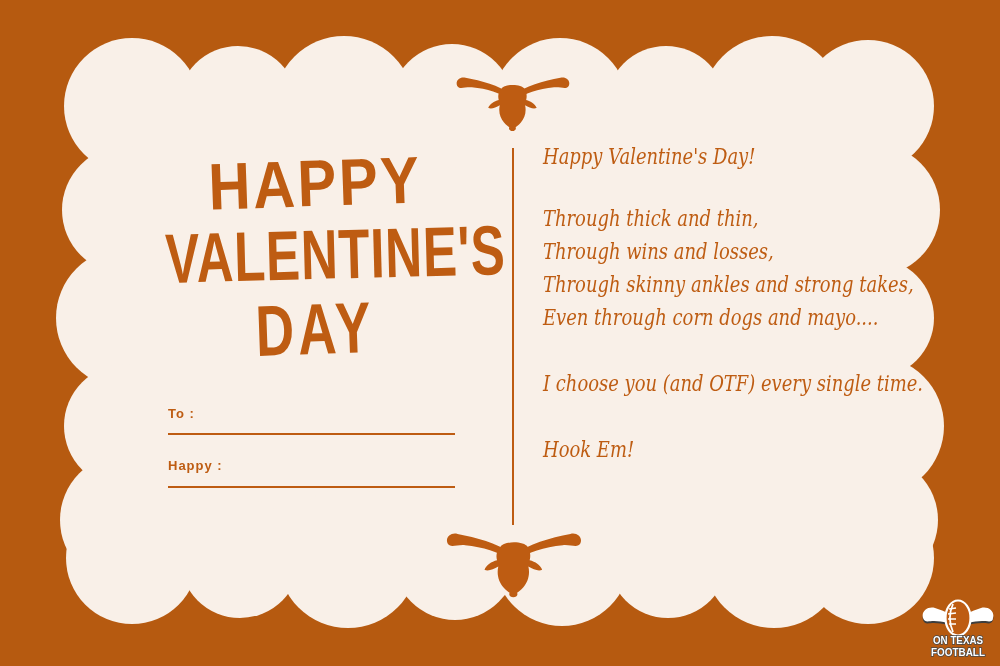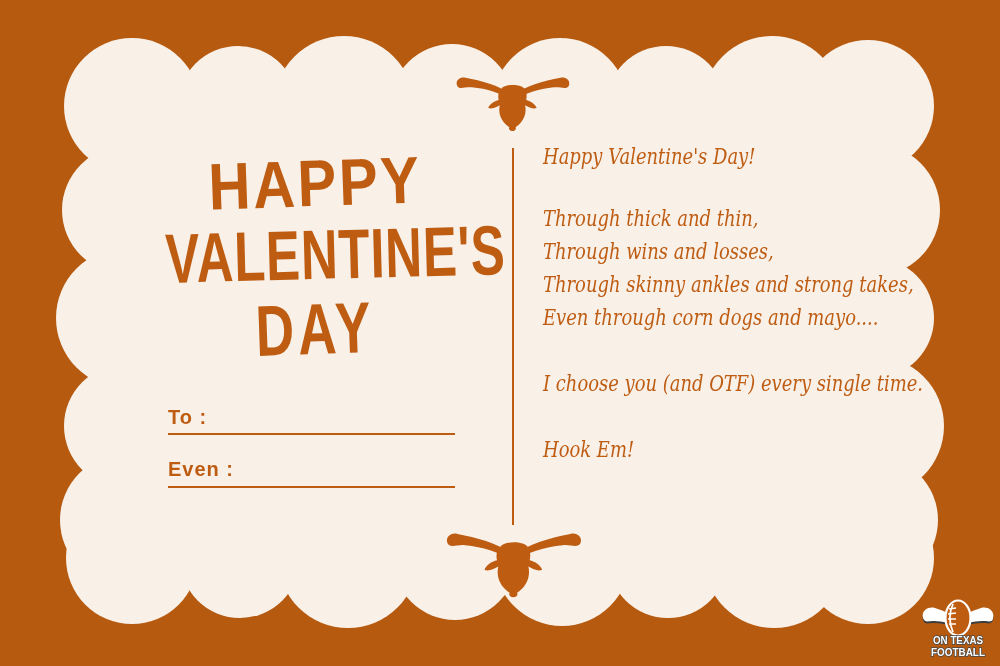--- a/index.html
+++ b/index.html
@@ -36,21 +36,21 @@
   .msg-greeting{top:143px;}
   .msg-l0{top:205px;}
   .msg-l1{top:238px;}
   .msg-l2{top:271px;}
   .msg-l3{top:304px;}
   .msg-closing{top:370px;}
   .msg-signoff{top:436px;}
 
   
   .field-label{
-    position:absolute;left:168px;font-weight:bold;font-size:20px;
+    position:absolute;left:168px;font-weight:bold;font-size:13px;
     color:var(--accent);letter-spacing:1px;
   }
   .label-to{top:406px;}
   .label-from{top:458px;}
   .field-line{
     position:absolute;left:168px;width:287px;height:2px;
     background:var(--accent);
   }
   .line-to{top:433px;}
   .line-from{top:486px;}
@@ -109,21 +109,21 @@
 </svg>
 
 <div>
   <div class="title-line title-1">HAPPY</div>
   <div class="title-line title-2">VALENTINE'S</div>
   <div class="title-line title-3">DAY</div>
 </div>
 
 <div class="field-label label-to">To :</div>
 <div class="field-line line-to"></div>
-<div class="field-label label-from">Even :</div>
+<div class="field-label label-from">Happy :</div>
 <div class="field-line line-from"></div>
 
 <div>
   <div class="script msg-greeting">Happy Valentine's Day!</div>
   <div class="script msg-l0">Through thick and thin,</div>
   <div class="script msg-l1">Through wins and losses,</div>
   <div class="script msg-l2">Through skinny ankles and strong takes,</div>
   <div class="script msg-l3">Even through corn dogs and mayo....</div>
   <div class="script msg-closing">I choose you (and OTF) every single time.</div>
   <div class="script msg-signoff">Hook Em!</div>

